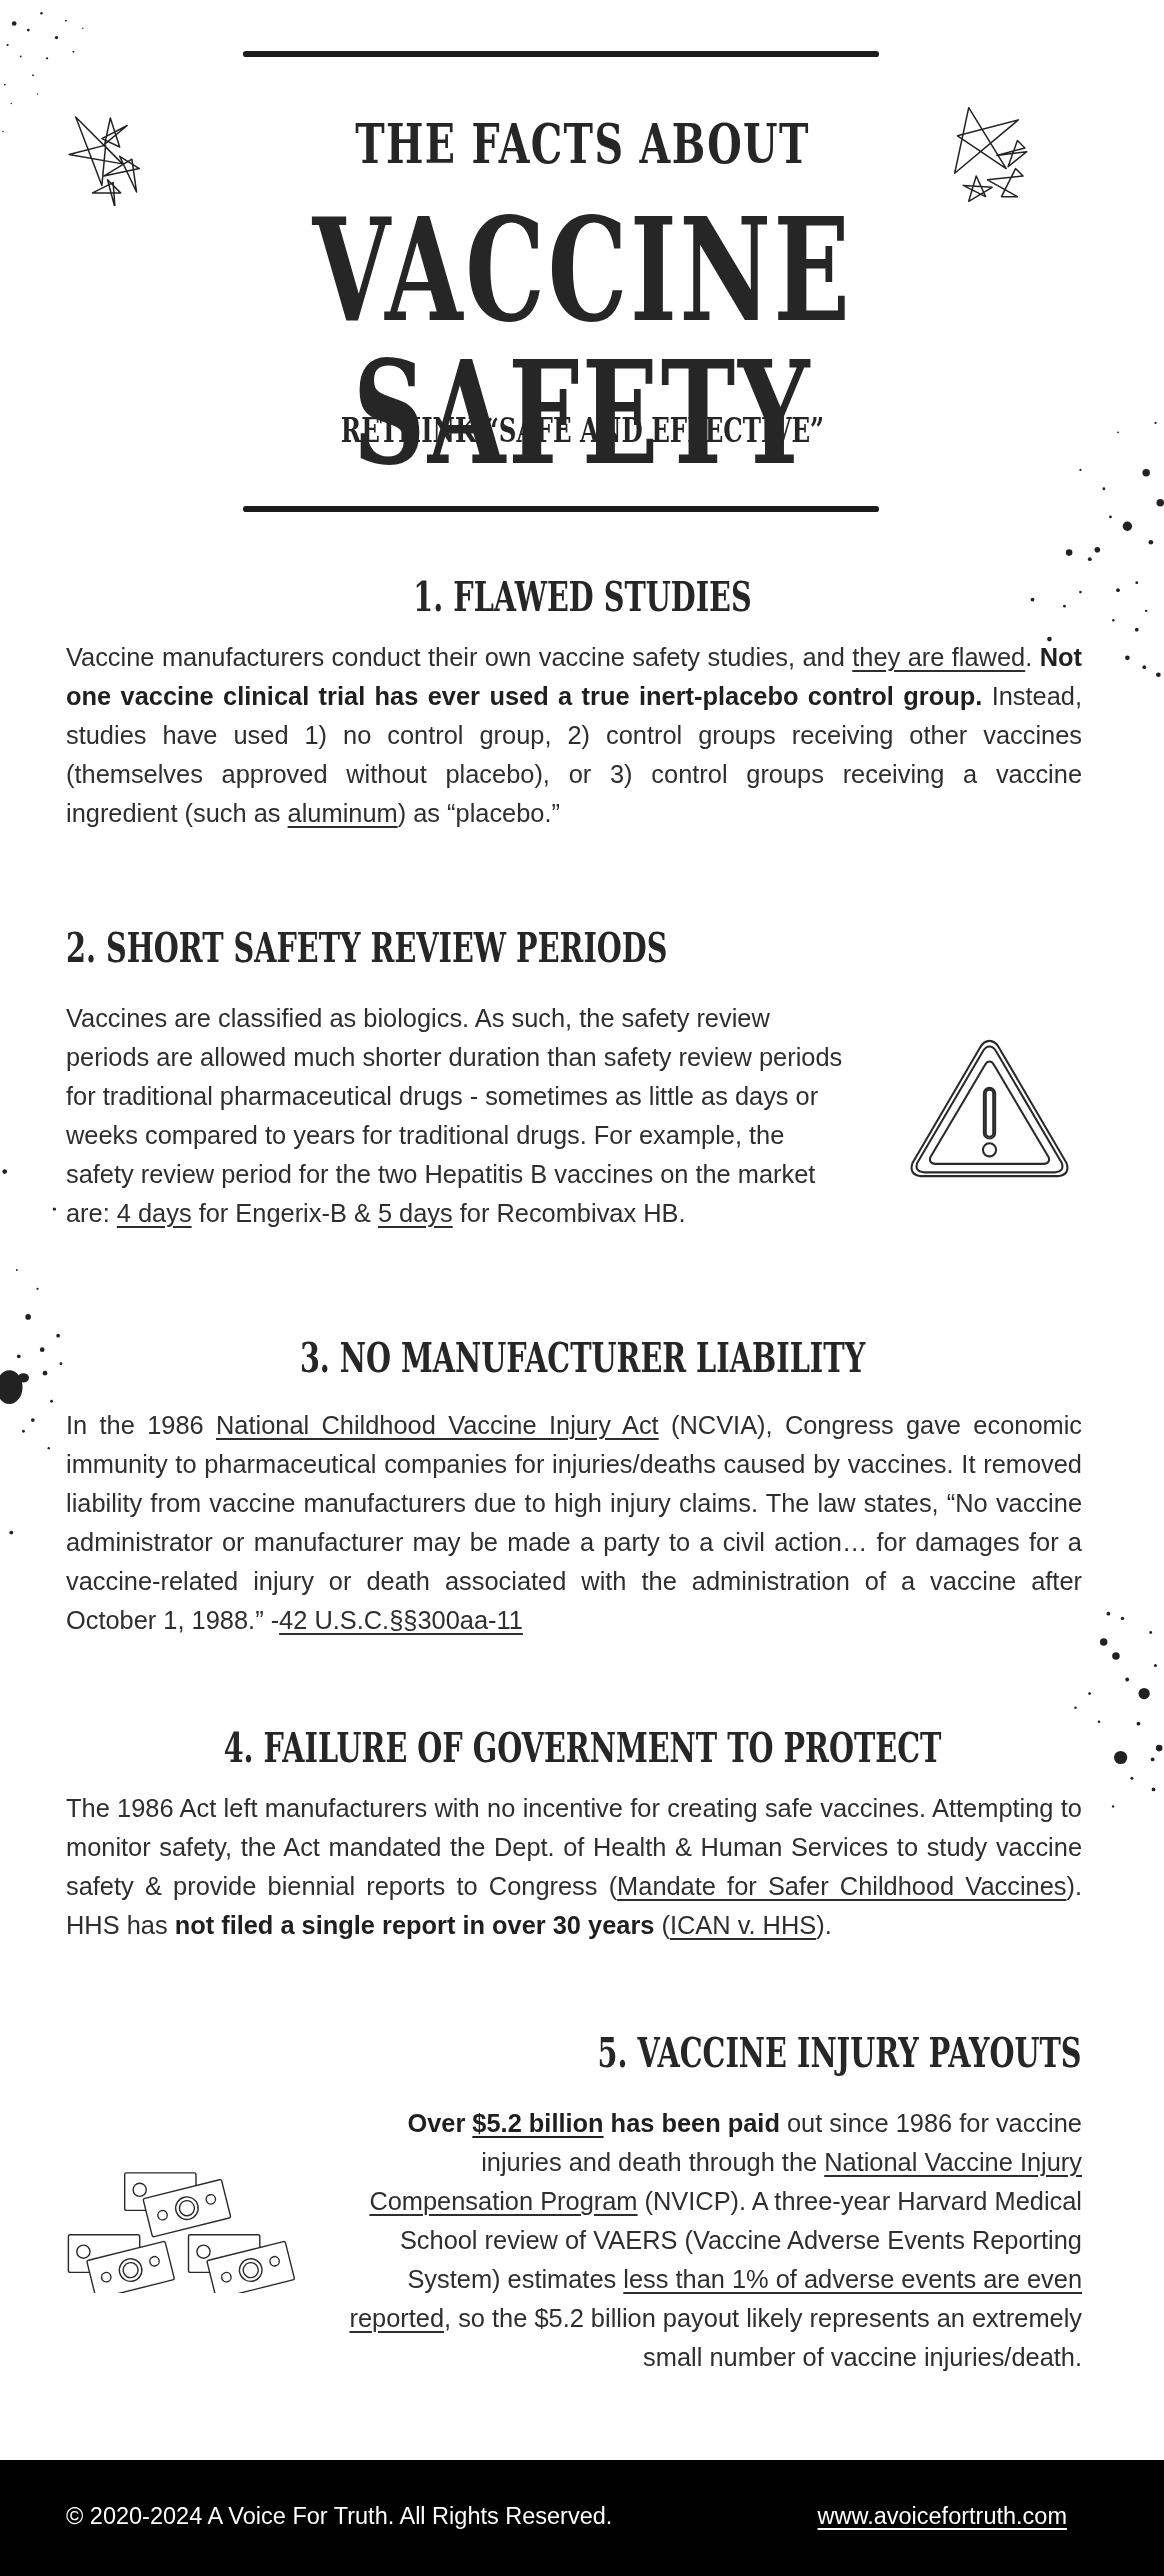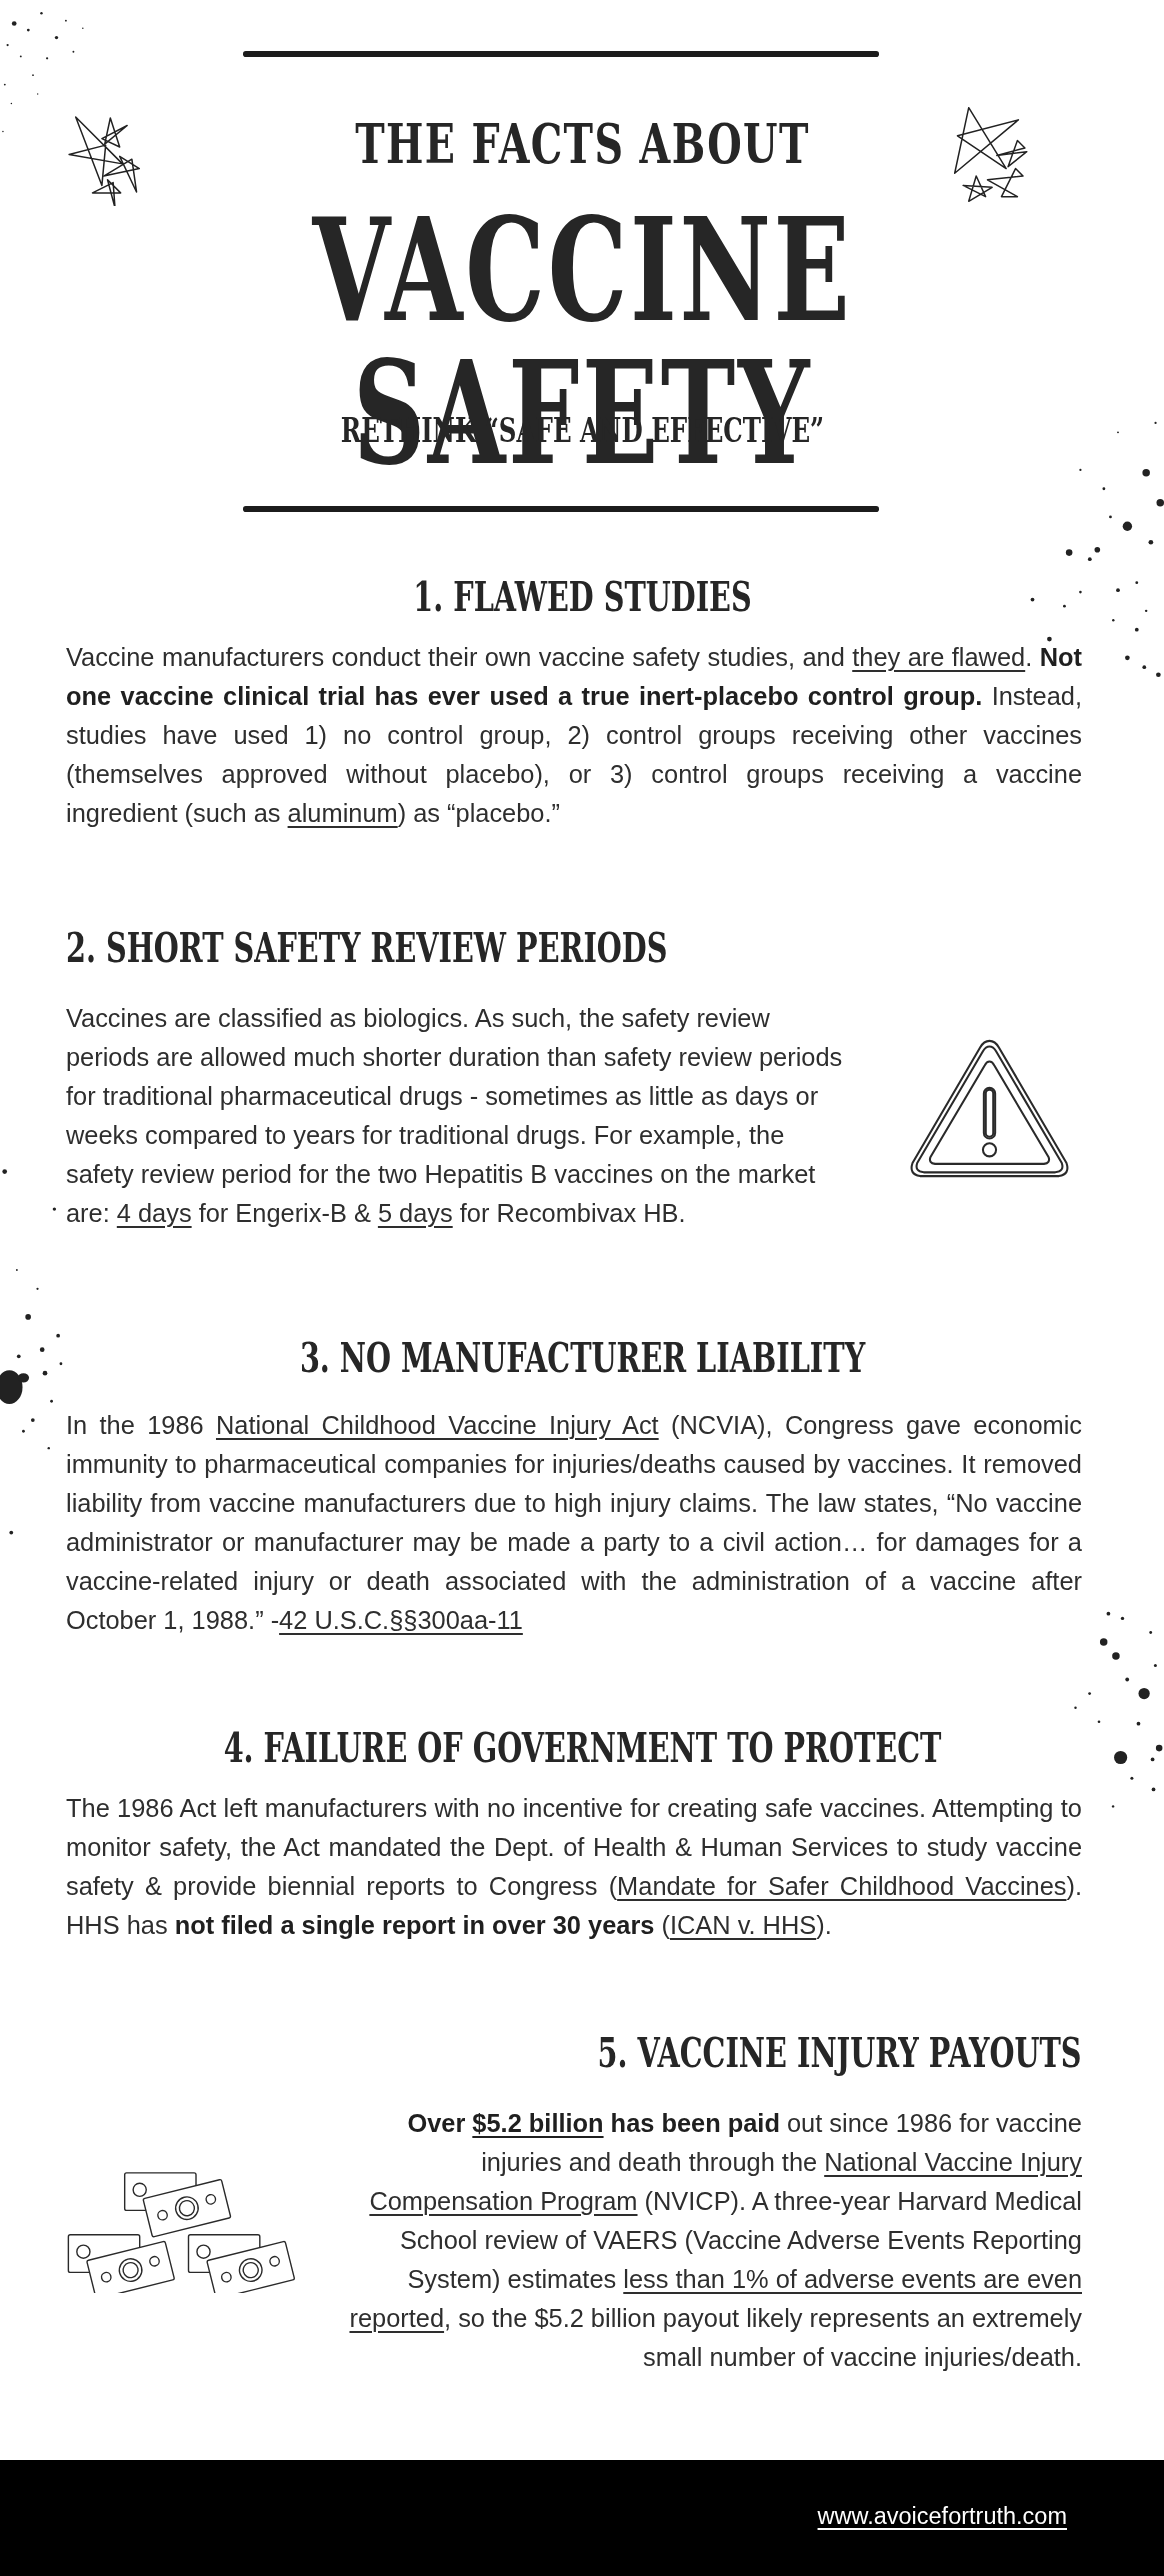--- a/index.html
+++ b/index.html
@@ -205,15 +205,16 @@
           <circle cx="65" cy="41" r="12"></circle>
           <circle cx="65" cy="41" r="8"></circle>
           <circle cx="38" cy="42" r="5"></circle>
           <circle cx="92" cy="38" r="5"></circle>
         </g>
     </g>
   </g>
 </svg>
 
 <div class="footer">
+  <span class="footer-copy">© 2020-2024 A Voice For Truth. All Rights Reserved.</span>
   <a class="footer-link">www.avoicefortruth.com</a>
 </div>
 
 
 </body></html>

